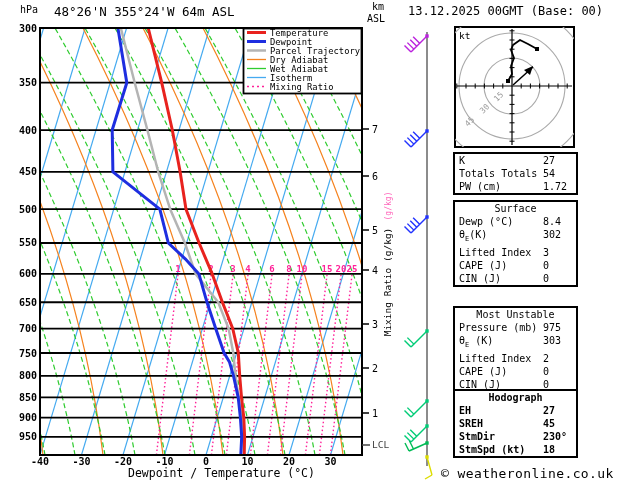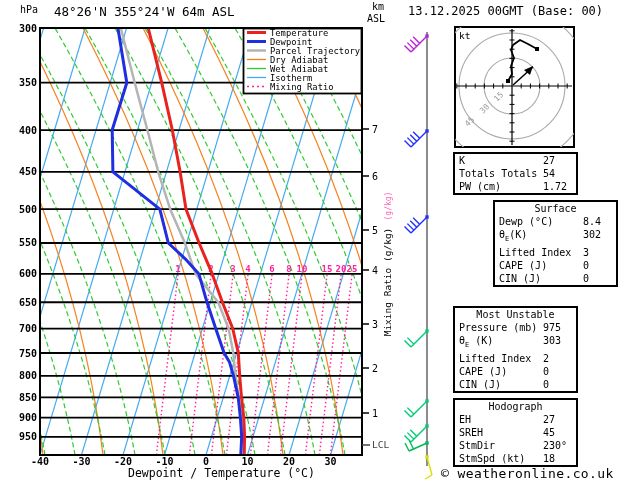--- a/index.html
+++ b/index.html
@@ -291,21 +291,21 @@
         </div>
         <div class="panel-row">
           <span class="lbl">Totals Totals</span>
           <span class="val">54</span>
         </div>
         <div class="panel-row">
           <span class="lbl">PW (cm)</span>
           <span class="val">1.72</span>
         </div>
       </div>
-      <div class="panel-section" style="top: 200px; margin-left: 40px;">
+      <div class="panel-section" style="top: 200px;">
         <div class="panel-title">Surface</div>
         <div class="panel-row">
           <span class="lbl">Dewp (°C)</span>
           <span class="val">8.4</span>
         </div>
         <div class="panel-row">
           <span class="lbl">θ<sub>E</sub>(K)</span>
           <span class="val">302</span>
         </div>
         <div class="panel-row">
@@ -337,21 +337,21 @@
         </div>
         <div class="panel-row">
           <span class="lbl">CAPE (J)</span>
           <span class="val">0</span>
         </div>
         <div class="panel-row">
           <span class="lbl">CIN (J)</span>
           <span class="val">0</span>
         </div>
       </div>
-      <div class="panel-section" style="top: 398px;">
+      <div class="panel-section" style="top: 389px; font-weight: bold;">
         <div class="panel-title">Hodograph</div>
         <div class="panel-row">
           <span class="lbl">EH</span>
           <span class="val">27</span>
         </div>
         <div class="panel-row">
           <span class="lbl">SREH</span>
           <span class="val">45</span>
         </div>
         <div class="panel-row">

